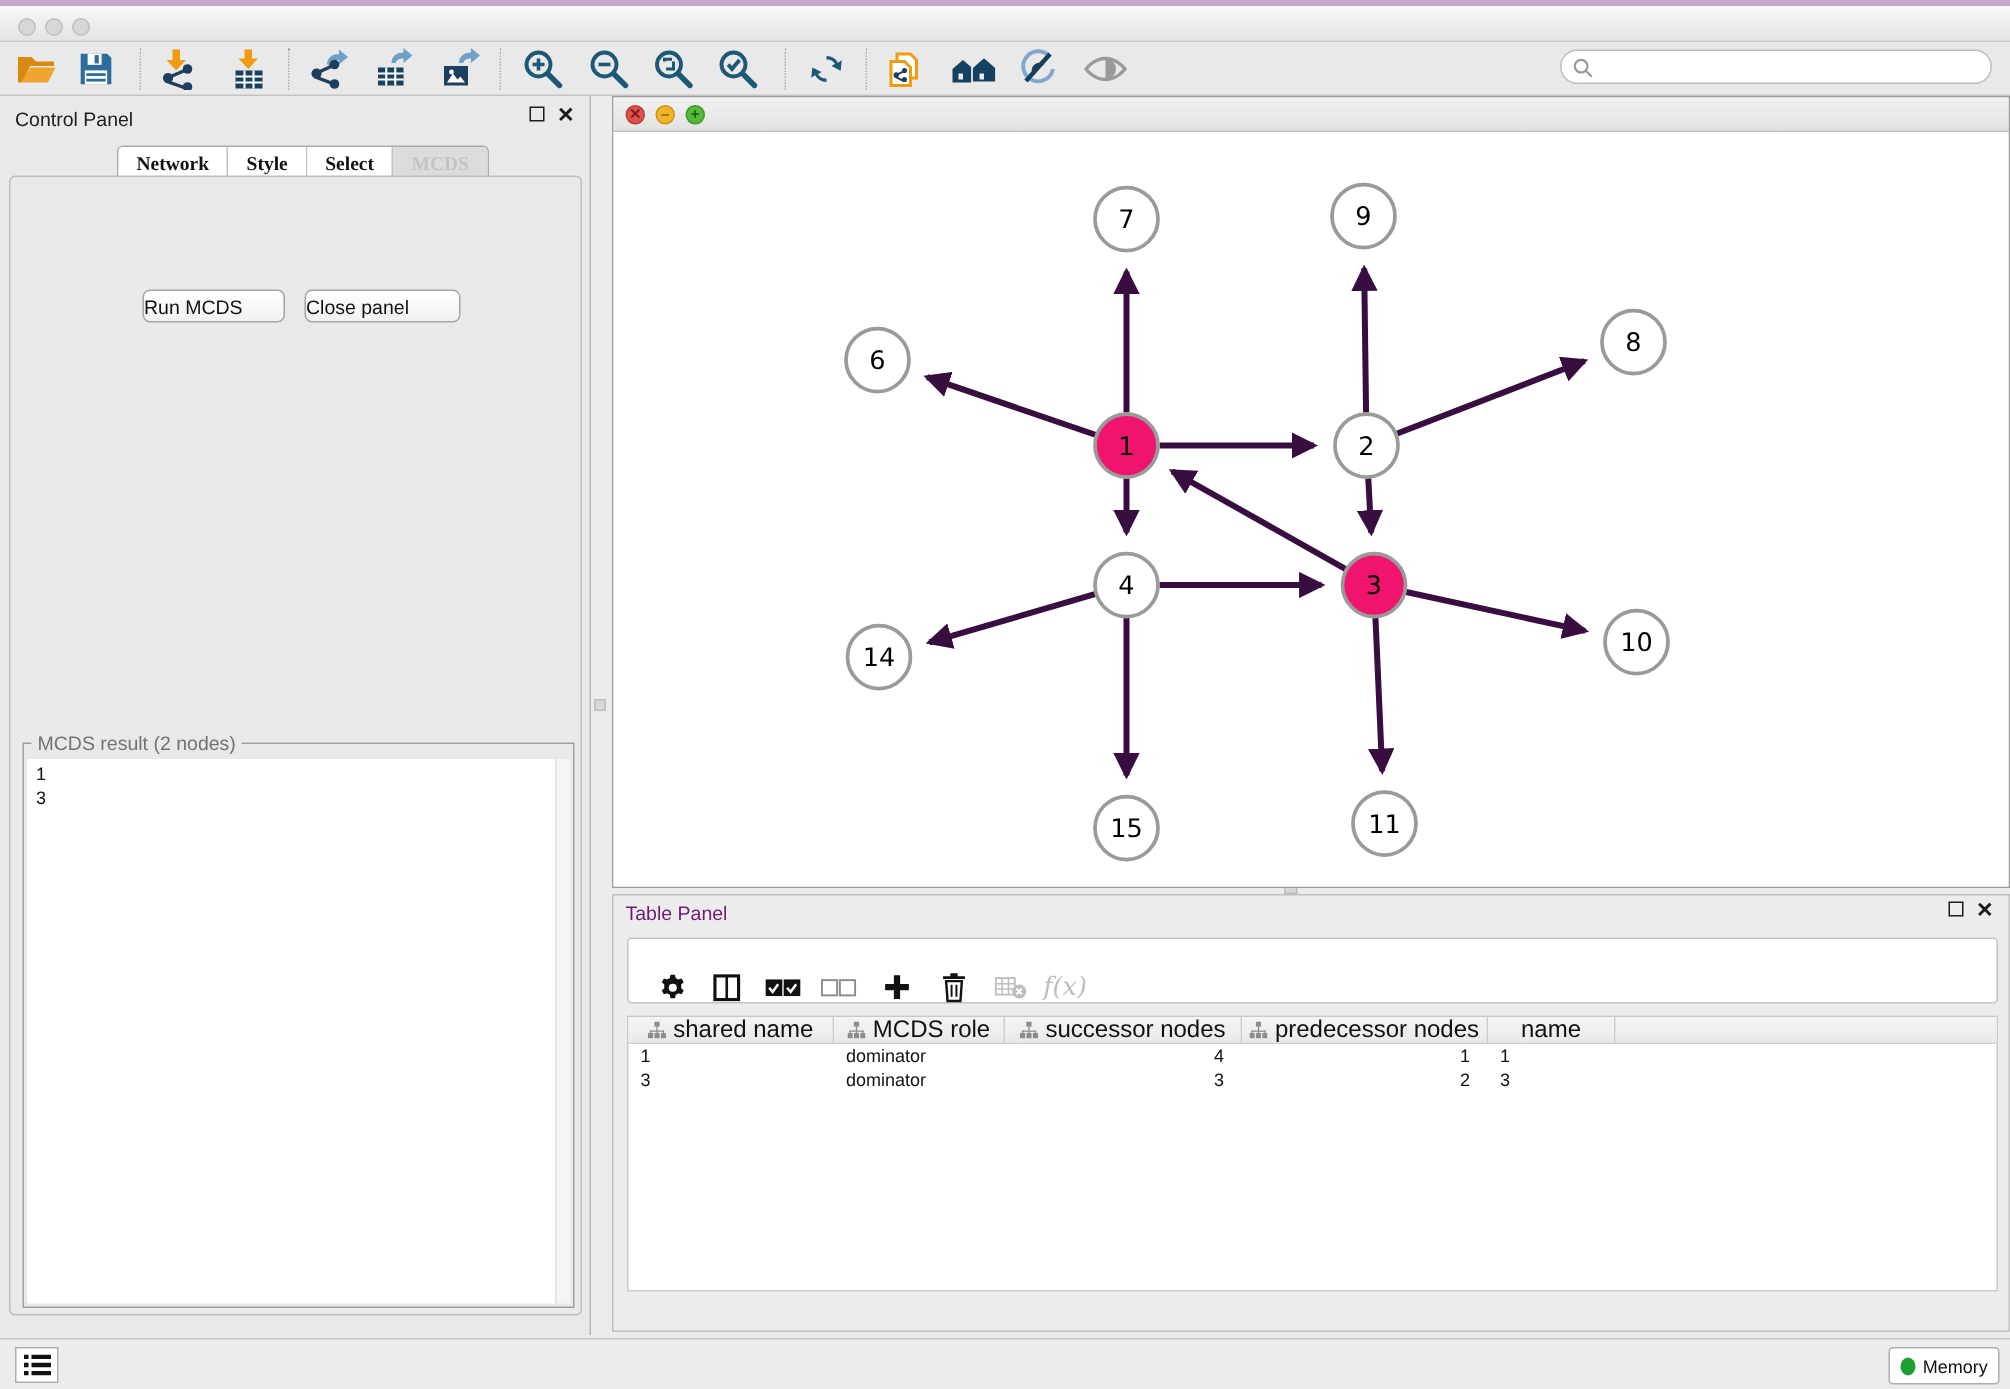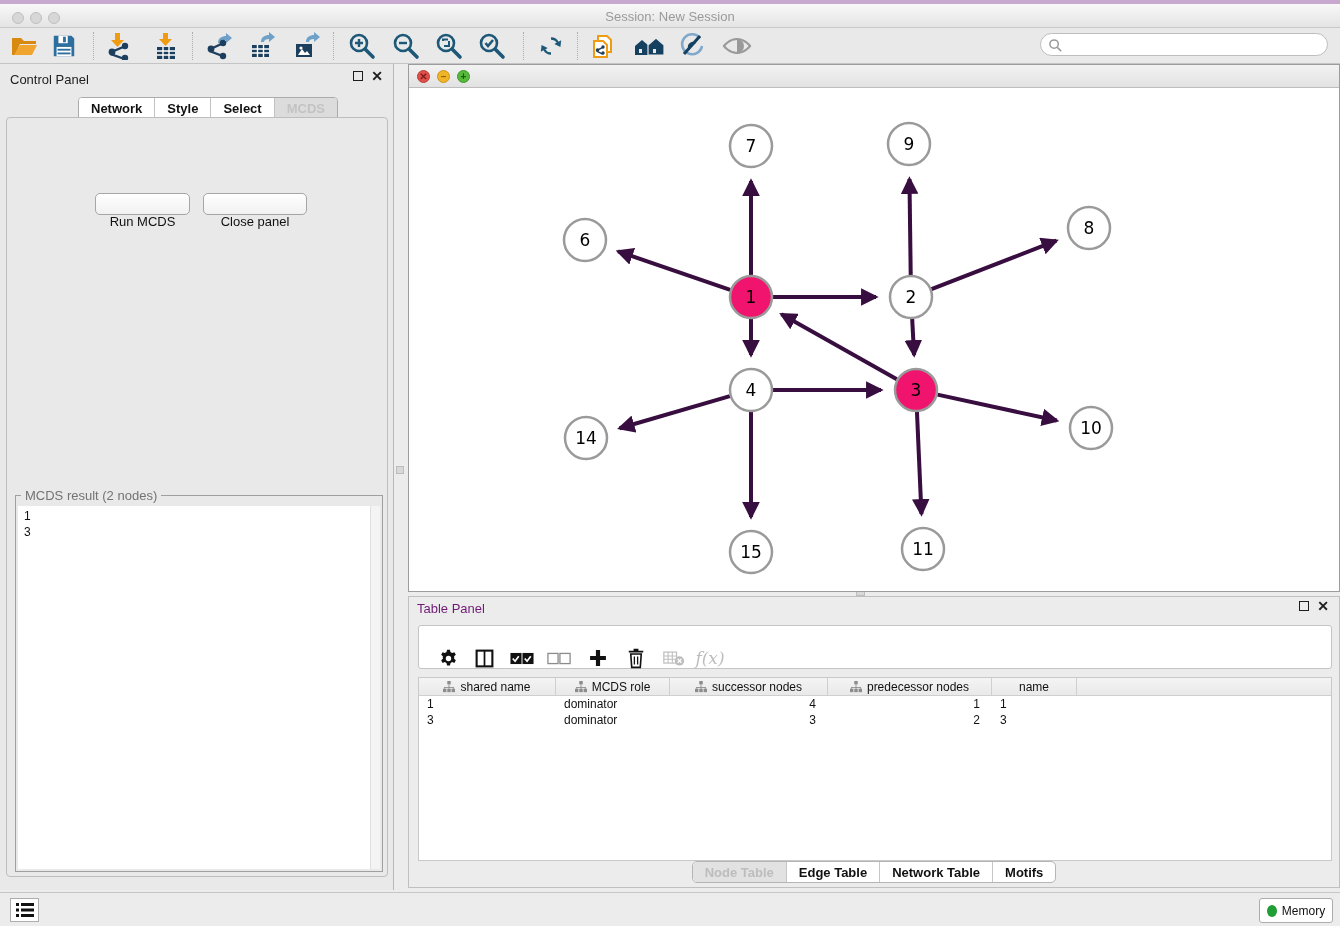--- a/index.html
+++ b/index.html
@@ -18,29 +18,29 @@
   .tb-sep { position:absolute; top:4px; height:28px; border-left:1px dotted #adadad; }
   #search-box { position:absolute; left:1040px; top:5px; width:288px; height:23px; background:#fff; border:1px solid #bdbdbd; border-radius:12px; }
   #search-box input { position:absolute; left:26px; top:1px; width:250px; height:19px; border:none; outline:none; font-size:12px; background:transparent; }
 
   
   #control-panel { position:absolute; left:0; top:64px; width:394px; height:826px; background:#E9E9E9; border-right:1px solid #b8b8b8; }
   #cp-title { position:absolute; left:10px; top:8px; font-size:13px; color:#1d1d1d; }
   .win-btns { position:absolute; top:7px; display:flex; gap:8px; align-items:center; }
   .float-glyph { width:10px; height:10px; border:1.5px solid #1d1d1d; display:inline-block; }
   .close-glyph { font-size:14px; font-weight:bold; color:#1d1d1d; line-height:10px; }
-  #cp-tabs { position:absolute; left:78px; top:33px; height:36px; display:flex; border:1px solid #ababab; border-radius:4px; overflow:hidden; background:#fff; }
+  #cp-tabs { position:absolute; left:78px; top:33px; height:36px; display:flex; border:1px solid #ababab; border-radius:4px; overflow:hidden; background:#fff;font-family:Liberation Serif, serif; }
   .cp-tab { padding:3px 12px 0 12px; font-size:13px; font-weight:bold; color:#111; border-right:1px solid #c2c2c2; background:#fff; cursor:pointer; }
   .cp-tab:last-child { border-right:none; }
   .cp-tab.disabled-active { background:#DCDCDC; color:#c3c3c3; }
   #cp-content { position:absolute; left:6px; top:53px; width:382px; height:760px; background:#E9E9E9; border:1px solid #bdbdbd; border-radius:4px; }
   #opt-label { position:absolute; left:0; right:0; top:18px; text-align:center; font-size:13px; color:#111; }
   #criterion-select { position:absolute; left:39px; top:42px; width:308px; height:22px; background:#fff; border:1px solid #a6a6a6; border-radius:5px; font-size:13px; color:#111; padding:3px 0 0 9px; cursor:pointer; }
   #criterion-stepper { position:absolute; right:7px; top:3px; }
-  .cp-btn { position:absolute; top:75px; height:22px; background:linear-gradient(#ffffff,#f1f1f1); border:1px solid #a6a6a6; border-radius:5px; font-size:13px; color:#111; text-align:center; padding-top:20px; cursor:pointer; }
+  .cp-btn { position:absolute; top:75px; height:22px; background:linear-gradient(#ffffff,#f1f1f1); border:1px solid #a6a6a6; border-radius:5px; font-size:13px; color:#111; text-align:left; padding-top:3px; cursor:pointer; }
   #mcds-result-box { position:absolute; left:8px; top:377px; width:368px; height:377px; border:1px solid #9f9f9f; }
   #mcds-result-label { position:absolute; left:5px; top:-8px; background:#E9E9E9; padding:0 4px; font-size:13px; color:#737373; }
   #mcds-result-list { position:absolute; left:2px; right:12px; top:10px; bottom:2px; background:#fff; font-size:12px; color:#111; padding:2px 0 0 6px; line-height:16px; }
   #mcds-scrollbar { position:absolute; right:2px; top:10px; bottom:2px; width:10px; background:#f4f4f4; border-left:1px solid #e0e0e0; }
 
   
   .grip { position:absolute; width:8px; height:8px; background:#d8d8d8; border:1px solid #bdbdbd; }
 
   
   #network-window { position:absolute; left:408px; top:64px; width:932px; height:528px; background:#fff; border:1px solid #9c9c9c; }
@@ -49,21 +49,21 @@
   .nw-dot { position:absolute; top:5px; width:13px; height:13px; border-radius:50%; font-size:10px; font-weight:bold; text-align:center; line-height:12px; cursor:pointer; }
   #nw-canvas { position:absolute; left:0; top:23px; width:930px; height:503px; background:#fff; }
 
   
   #table-panel { position:absolute; left:408px; top:596px; width:932px; height:292px; background:#ECECEC; border:1px solid #c0c0c0; }
   #tp-title { position:absolute; left:8px; top:4px; font-size:13px; color:#701a75; }
   #tp-toolbar { position:absolute; left:9px; top:28px; width:914px; height:44px; background:#fff; border:1px solid #c4c4c4; border-radius:3px; }
   .tp-icon { position:absolute; top:7px; width:30px; height:30px; display:flex; align-items:center; justify-content:center; cursor:pointer;margin-top:10px; }
   #tp-table { position:absolute; left:9px; top:80px; width:914px; height:184px; background:#fff; border:1px solid #c9c9c9; }
   #tp-header { display:flex; height:18px; background:linear-gradient(#f4f4f4,#e9e9e9); border-bottom:1px solid #cfcfcf; }
-  .th { display:flex; align-items:center; justify-content:center; gap:5px; font-size:12px; color:#111; border-right:1px solid #cfcfcf; height:18px; }
+  .th { display:flex; align-items:center; justify-content:center; gap:5px; font-size:16px; color:#111; border-right:1px solid #cfcfcf; height:18px; }
   .tr { display:flex; height:16px; }
   .td { font-size:12px; color:#111; padding:1px 8px 0 8px; }
   .td.num { text-align:right; padding-right:12px; }
   #tp-tabs { position:absolute; left:0; right:0; bottom:4px; display:flex; justify-content:center; }
   #tp-tabs-group { display:flex; border:1px solid #b5b5b5; border-radius:5px; overflow:hidden; background:#fff; height:22px; }
   .tp-tab { padding:3px 12px 0 12px; font-size:13px; font-weight:bold; color:#111; border-right:1px solid #c6c6c6; cursor:pointer; }
   .tp-tab:last-child { border-right:none; }
   .tp-tab.disabled-active { background:#E2E2E2; color:#bdbdbd; }
 
   
@@ -73,21 +73,20 @@
   #memory-dot { width:10px; height:12px; border-radius:50%; background:#1e9e35; }
   .fx { font-family:"DejaVu Serif",serif; font-style:italic; font-size:17px; color:#bdbdbd; }
 </style>
 </head>
 <body>
 
 <div id="titlebar">
   <span class="tl-dot" style="left:12px"></span>
   <span class="tl-dot" style="left:30px"></span>
   <span class="tl-dot" style="left:48px"></span>
-  <div class="title">Session: New Session</div>
 </div>
 
 <div id="toolbar">
   <div class="tb-icon" style="left:8px">
     <svg width="28" height="26" viewBox="0 0 28 26">
         <path fill="#D88A10" d="M2 5h9l3 3h12v3H10L5 22H2z"></path>
         <path fill="#F0A52E" d="M10 12h17l-5 10H4z"></path>
       </svg>
   </div>
   <div class="tb-icon" style="left:48px">
@@ -439,28 +438,20 @@
       <div class="td" style="width:85px">1</div>
     </div>
     <div class="tr">
       <div class="td" style="width:137px">3</div>
       <div class="td" style="width:114px">dominator</div>
       <div class="td num" style="width:158px">3</div>
       <div class="td num" style="width:164px">2</div>
       <div class="td" style="width:85px">3</div>
     </div>
   </div>
-  <div id="tp-tabs">
-    <div id="tp-tabs-group">
-      <div class="tp-tab disabled-active">Node Table</div>
-      <div class="tp-tab">Edge Table</div>
-      <div class="tp-tab">Network Table</div>
-      <div class="tp-tab">Motifs</div>
-    </div>
-  </div>
 </div>
 
 <div id="status-bar">
   <div id="list-button">
     <svg width="18" height="14" viewBox="0 0 18 14">
         <g fill="#111">
           <rect x="0" y="0" width="3" height="3"></rect>
           <rect x="5" y="0" width="13" height="3"></rect>
           <rect x="0" y="5.5" width="3" height="3"></rect>
           <rect x="5" y="5.5" width="13" height="3"></rect>

